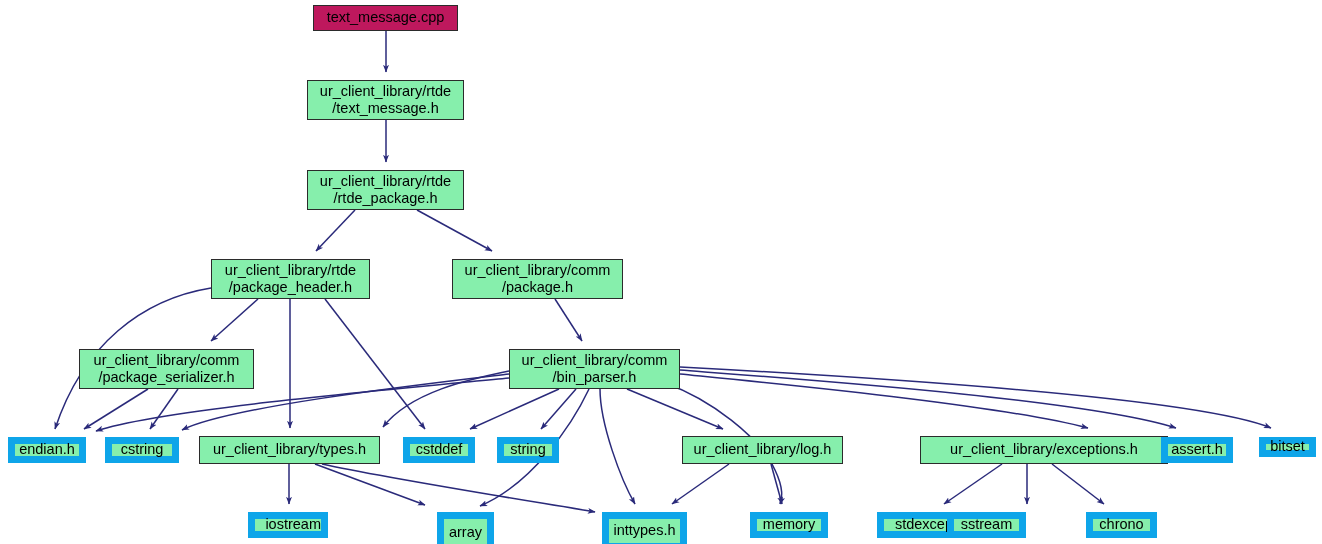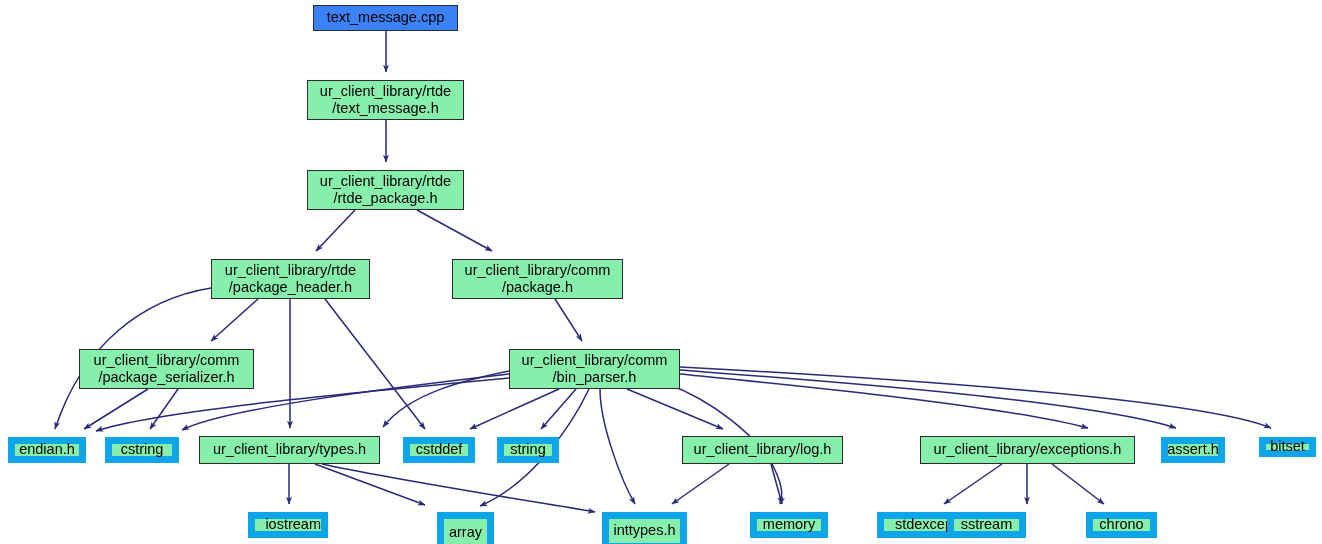--- a/index.html
+++ b/index.html
@@ -5,21 +5,21 @@
   html,body{margin:0;padding:0;background:#ffffff;}
   #canvas{position:relative;width:1322px;height:544px;background:#ffffff;
           font-family:"Liberation Sans","DejaVu Sans",sans-serif;overflow:hidden;}
   svg#edges{position:absolute;left:0;top:0;width:1322px;height:544px;}
   .node{position:absolute;box-sizing:border-box;display:flex;align-items:center;
         justify-content:center;text-align:center;line-height:1.18;
         color:#000000;background:#86efac;}
   .node .lbl{display:block;white-space:pre-line;}
   .node.sys{border:7px solid #0ea5e9;font-size:14.5px;}
   .node.local{border:1.6px solid #2b2b2b;font-size:14.5px;}
-  .node.root{border:1.6px solid #2b2b2b;background:#3b82f6;font-size:14.5px;}
+  .node.root{border:1.6px solid #2b2b2b;background:#be185d;font-size:14.5px;}
 </style>
 </head>
 <body>
 
 <div id="canvas">
   <svg id="edges" viewBox="0 0 1322 544" xmlns="http://www.w3.org/2000/svg">
       <defs>
         <marker id="arrow" viewBox="0 0 10 10" refX="9.2" refY="5" markerWidth="5.2" markerHeight="5.2" orient="auto-start-reverse" markerUnits="strokeWidth">
           <path d="M0,1.2 L10,5 L0,8.8 L2.4,5 Z" fill="#2a2a7a"></path>
         </marker>
@@ -95,24 +95,24 @@
       </div>
       <div class="node sys" style="left: 403px; top: 437px; width: 72px; height: 26px;">
         <span class="lbl">cstddef</span>
       </div>
       <div class="node sys" style="left: 497px; top: 437px; width: 62px; height: 26px;">
         <span class="lbl">string</span>
       </div>
       <div class="node local" style="left: 682px; top: 436px; width: 161px; height: 28px;">
         <span class="lbl">ur_client_library/log.h</span>
       </div>
-      <div class="node local" style="left: 920px; top: 436px; width: 215px; height: 28px;">
+      <div class="node local" style="left: 920px; top: 436px; width: 248px; height: 28px;">
         <span class="lbl">ur_client_library/exceptions.h</span>
       </div>
-      <div class="node sys" style="left: 1161px; top: 437px; width: 64px; height: 26px;">
+      <div class="node sys" style="left: 1161px; top: 437px; width: 72px; height: 26px;">
         <span class="lbl">assert.h</span>
       </div>
       <div class="node sys" style="left: 1259px; top: 437px; width: 57px; height: 20px;">
         <span class="lbl">bitset</span>
       </div>
       <div class="node sys" style="left: 248px; top: 512px; width: 80px; height: 26px; justify-content: flex-end;">
         <span class="lbl">iostream</span>
       </div>
       <div class="node sys" style="left: 437px; top: 512px; width: 57px; height: 42px;">
         <span class="lbl">array</span>

